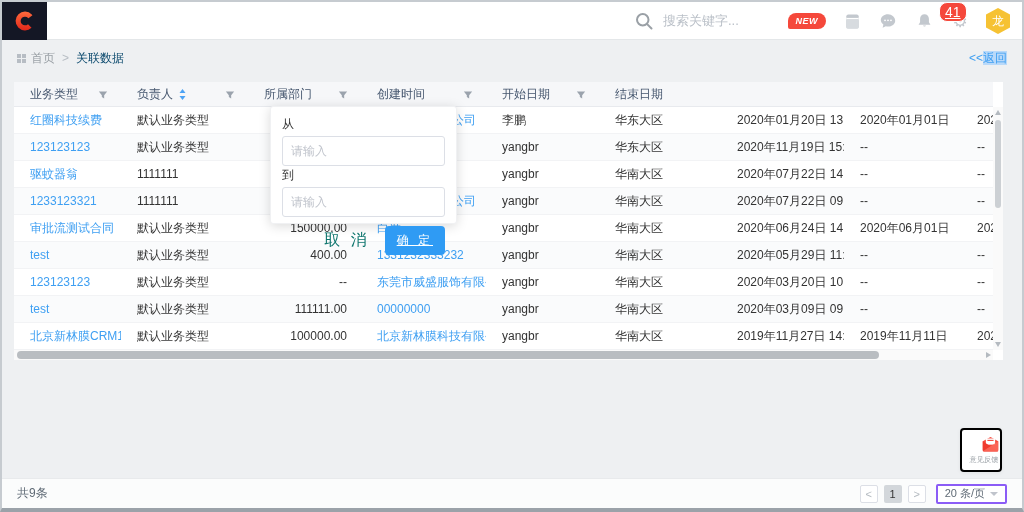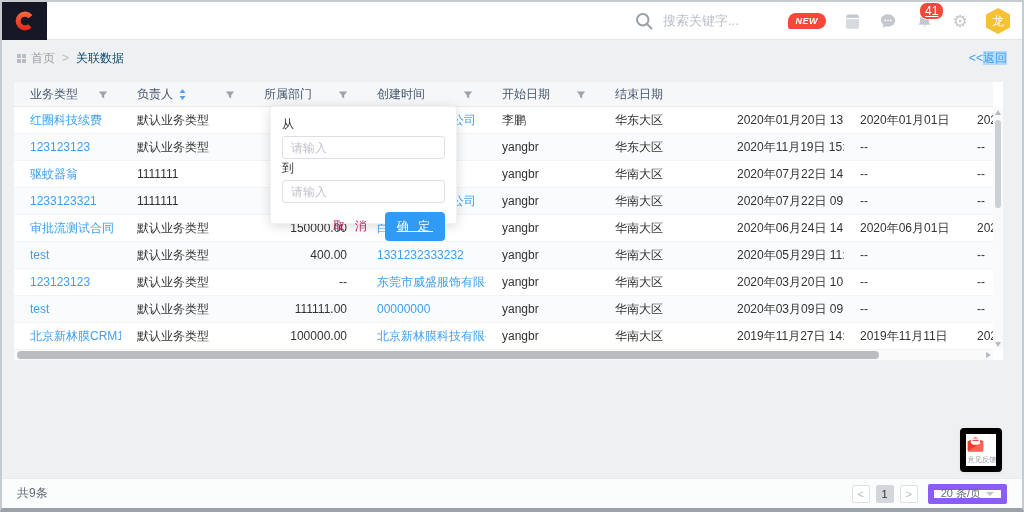--- a/index.html
+++ b/index.html
@@ -10,21 +10,21 @@
   .window{position:relative;width:1024px;height:512px;background:#eef0f2;overflow:hidden;
     border:2px solid #c6cbd0;border-bottom:4px solid #9ba2a9;}
   
   .topbar{position:absolute;left:0;top:0;right:0;height:38px;background:#fff;border-bottom:1px solid #e4e7e9;}
   .logo{position:absolute;left:0;top:0;width:45px;height:38px;background:var(--logo-bg);display:flex;align-items:center;justify-content:center;}
   .search{position:absolute;left:632px;top:0;height:38px;display:flex;align-items:center;gap:9px;color:#b9bfc7;font-size:13px;cursor:text;}
   .topicons{position:absolute;right:12px;top:0;height:38px;display:flex;align-items:center;gap:16px;}
   .new-badge{background:var(--badge);color:#fff;font-size:9px;font-weight:bold;font-style:italic;padding:3px 8px;border-radius:8px 8px 8px 2px;letter-spacing:.5px;}
   .icn{display:flex;align-items:center;justify-content:center;width:20px;height:20px;}
   .bell-wrap{position:relative;}
-  .notif{position:absolute;top:-9px;left:5px;background:var(--badge);color:#fff;font-size:12px;line-height:1;padding:2px 5px;border-radius:8px;border:1px solid #fff;text-decoration:underline;}
+  .notif{position:absolute;top:-9px;left:25px;background:var(--badge);color:#fff;font-size:14px;line-height:1;padding:2px 5px;border-radius:8px;border:1px solid #fff;text-decoration:underline;}
   .gear{font-size:17px;color:#c3c8ce;line-height:1;}
   .avatar{width:24px;height:26px;background:var(--avatar);color:#fff;font-size:12px;display:flex;align-items:center;justify-content:center;
     clip-path:polygon(50% 0,100% 25%,100% 75%,50% 100%,0 75%,0 25%);}
   
   .crumbrow{position:absolute;left:0;top:39px;right:0;height:34px;display:flex;align-items:center;padding:0 15px;font-size:12px;color:#9aa0a6;}
   .grid-icon{display:inline-grid;grid-template-columns:4px 4px;gap:1px;margin-right:5px;}
   .grid-icon i{width:4px;height:4px;background:#b7bdc4;}
   .crumb-cur{color:#0c4a6e;margin-left:7px;}
   .crumb-sep{margin-left:7px;color:#b7bdc4;}
   .backlink{margin-left:auto;color:var(--link);font-size:12px;cursor:pointer;}
@@ -50,36 +50,36 @@
   .varr{position:absolute;left:2px;width:0;height:0;border-left:3px solid transparent;border-right:3px solid transparent;}
   .varr.up{top:3px;border-bottom:5px solid #b4bac0;}
   .varr.dn{bottom:3px;border-top:5px solid #b4bac0;}
   .hscroll{position:absolute;left:0;right:10px;bottom:0;height:10px;background:#fafafa;}
   .hthumb{position:absolute;left:3px;top:1px;width:88%;height:8px;background:#b9bdc1;border-radius:4px;cursor:pointer;}
   .harr{position:absolute;right:2px;top:2px;width:0;height:0;border-top:3px solid transparent;border-bottom:3px solid transparent;border-left:5px solid #b4bac0;}
   
   .pop{position:absolute;left:256px;top:24px;width:187px;height:118px;background:#fff;border:1px solid #f0f1f3;border-radius:3px;
     box-shadow:0 2px 12px rgba(0,0,0,.15);padding:8px 11px;z-index:6;}
   .pop .flabel{font-size:12px;color:#333;margin:1px 0 3px;}
-  .pop input{width:100%;height:23px;border:1px solid #dcdfe6;border-radius:3px;font-size:12px;padding:0 8px;color:#333;outline:none;font-family:inherit;}
+  .pop input{width:100%;height:30px;border:1px solid #dcdfe6;border-radius:3px;font-size:12px;padding:0 8px;color:#333;outline:none;font-family:inherit;}
   .pop input::placeholder{color:#c0c4cc;}
   .pop-foot{margin-top:9px;display:flex;justify-content:flex-end;align-items:center;gap:15px;}
-  .btn-cancel{font-size:12px;color:#be185d;letter-spacing:3px;cursor:pointer;background:none;border:none;padding:0;font-family:inherit;}
+  .btn-cancel{font-size:16px;color:#0f766e;letter-spacing:3px;cursor:pointer;background:none;border:none;padding:0;font-family:inherit;}
   .btn-ok{font-size:12px;color:#fff;background:var(--accent);border:none;border-radius:4px;padding:6px 12px;letter-spacing:3px;cursor:pointer;font-family:inherit;text-decoration:underline;}
   
-  .feedback{position:absolute;right:20px;bottom:36px;width:42px;height:44px;background:#fff;border:6px solid #000000;border-radius:4px;
-    box-shadow:0 1px 4px rgba(0,0,0,.06);display:flex;flex-direction:column;align-items:flex-start;justify-content:center;gap:2px;cursor:pointer;}
+  .feedback{position:absolute;right:20px;bottom:36px;width:42px;height:44px;background:#fff;border:2px solid #000000;border-radius:4px;
+    box-shadow:0 1px 4px rgba(0,0,0,.06);display:flex;flex-direction:column;align-items:flex-end;justify-content:center;gap:2px;cursor:pointer;}
   .feedback span{font-size:8px;color:#9aa0a6;transform:scale(.9);white-space:nowrap;}
   
   .footer{position:absolute;left:0;right:0;bottom:0;height:30px;background:#fbfcfc;border-top:1px solid #e8eaec;
     display:flex;align-items:center;padding:0 15px;font-size:12px;color:#5f6a75;}
   .pager{margin-left:auto;display:flex;align-items:center;gap:6px;}
   .pg-btn{width:18px;height:18px;border:1px solid #dcdfe6;background:#fff;color:#b4bac0;font-size:11px;display:flex;align-items:center;justify-content:center;border-radius:2px;cursor:pointer;}
   .pg-cur{width:18px;height:18px;background:#d3d7db;color:#333;font-size:11px;display:flex;align-items:center;justify-content:center;border-radius:2px;cursor:pointer;}
-  .pg-size{height:20px;border:6px solid #8b5cf6;border-radius:2px;background:#fff;padding:0 7px;font-size:11px;color:#5f6a75;display:flex;align-items:center;gap:5px;cursor:pointer;margin-left:4px;}
+  .pg-size{height:20px;border:2px solid #8b5cf6;border-radius:2px;background:#fff;padding:0 7px;font-size:11px;color:#5f6a75;display:flex;align-items:center;gap:5px;cursor:pointer;margin-left:4px;}
   .caret-dn{width:0;height:0;border-left:4px solid transparent;border-right:4px solid transparent;border-top:4px solid #c0c4cc;}
 </style>
 </head>
 <body>
 
 <div class="window">
 
   <header class="topbar">
     <div class="logo">
       <svg width="22" height="22" viewBox="0 0 24 24">

